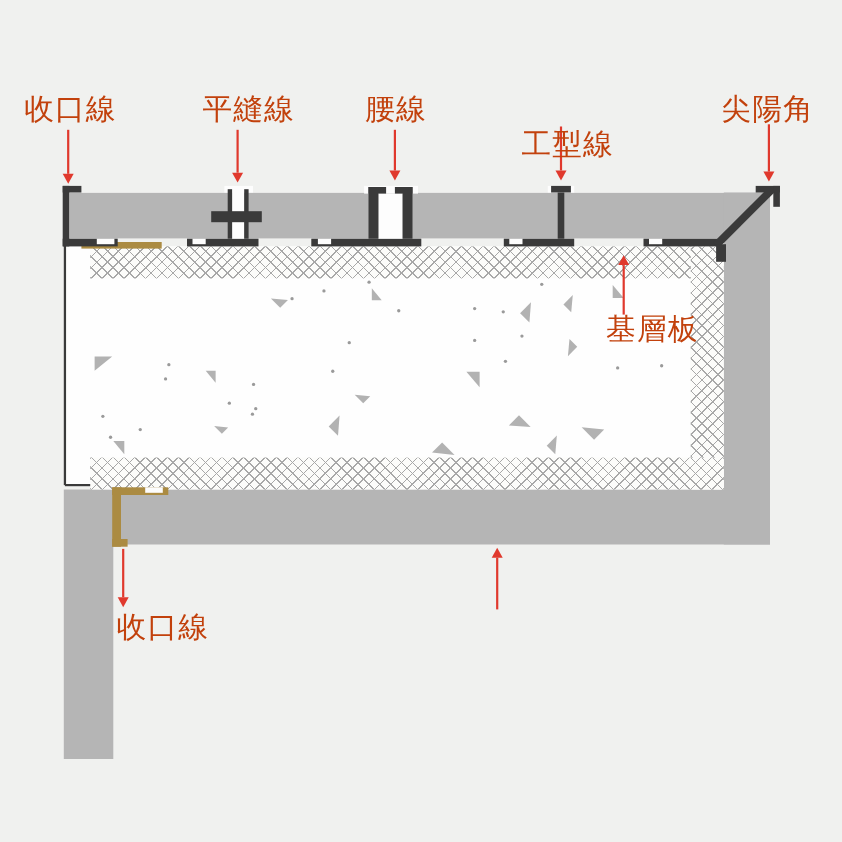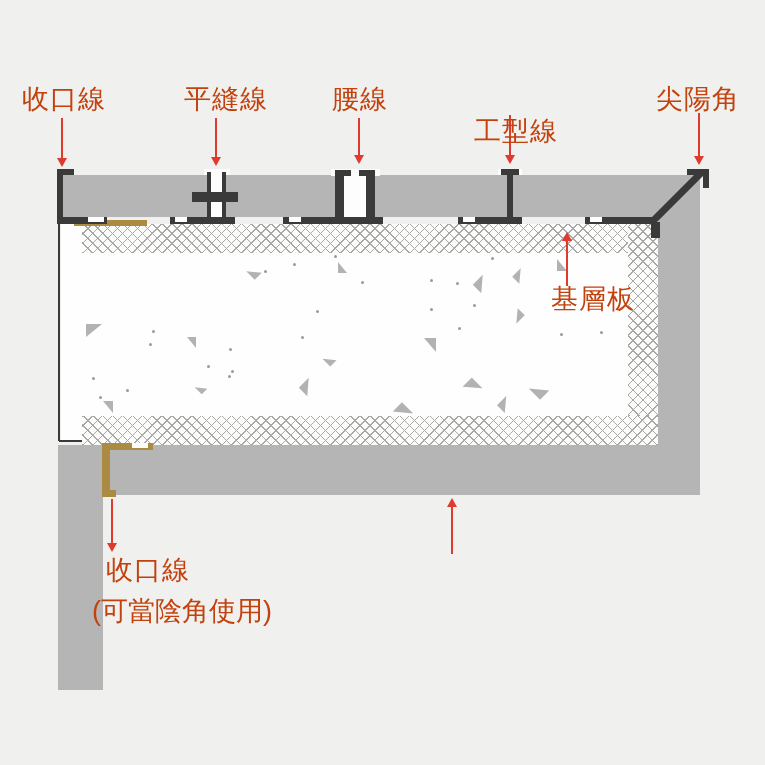--- a/index.html
+++ b/index.html
@@ -168,15 +168,14 @@
   <div class="lbl" style="left:184px;top:84px;">平縫線</div>
   <div class="lbl" style="left:332px;top:84px;">腰線</div>
   <div class="lbl" style="left:474px;top:84px;margin-top:32px;">工型線</div>
   <div class="lbl" style="left:656px;top:84px;">尖陽角</div>
 
   <div class="lbl" style="left:528px;top:284px;margin-left:23px;">基層板</div>
 
 
 
   <div class="lbl" style="left:106px;top:555px;">收口線</div>
-  <div class="lbl" style="left:92px;top:596px;letter-spacing:0;">(可當陰角使用)</div>
 
 </div>
 
 </body></html>

